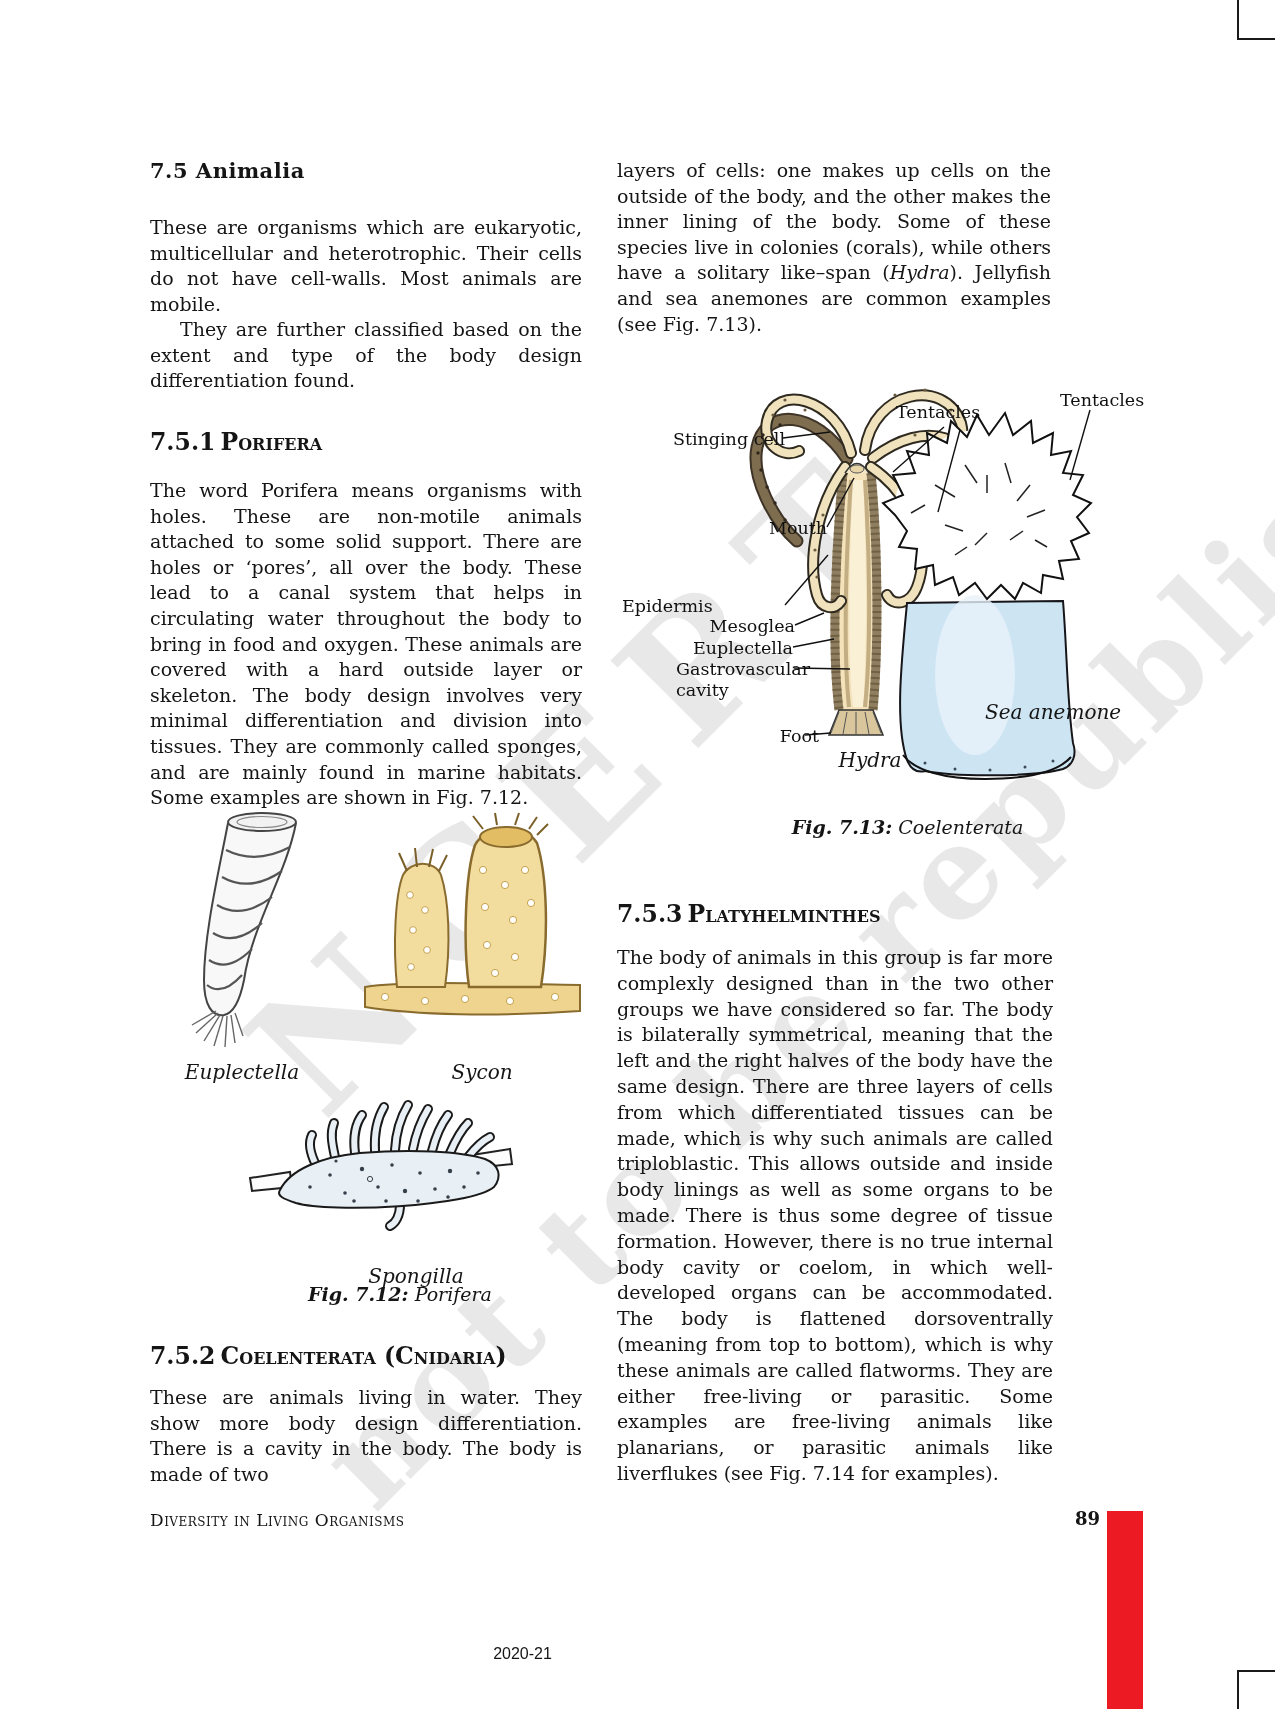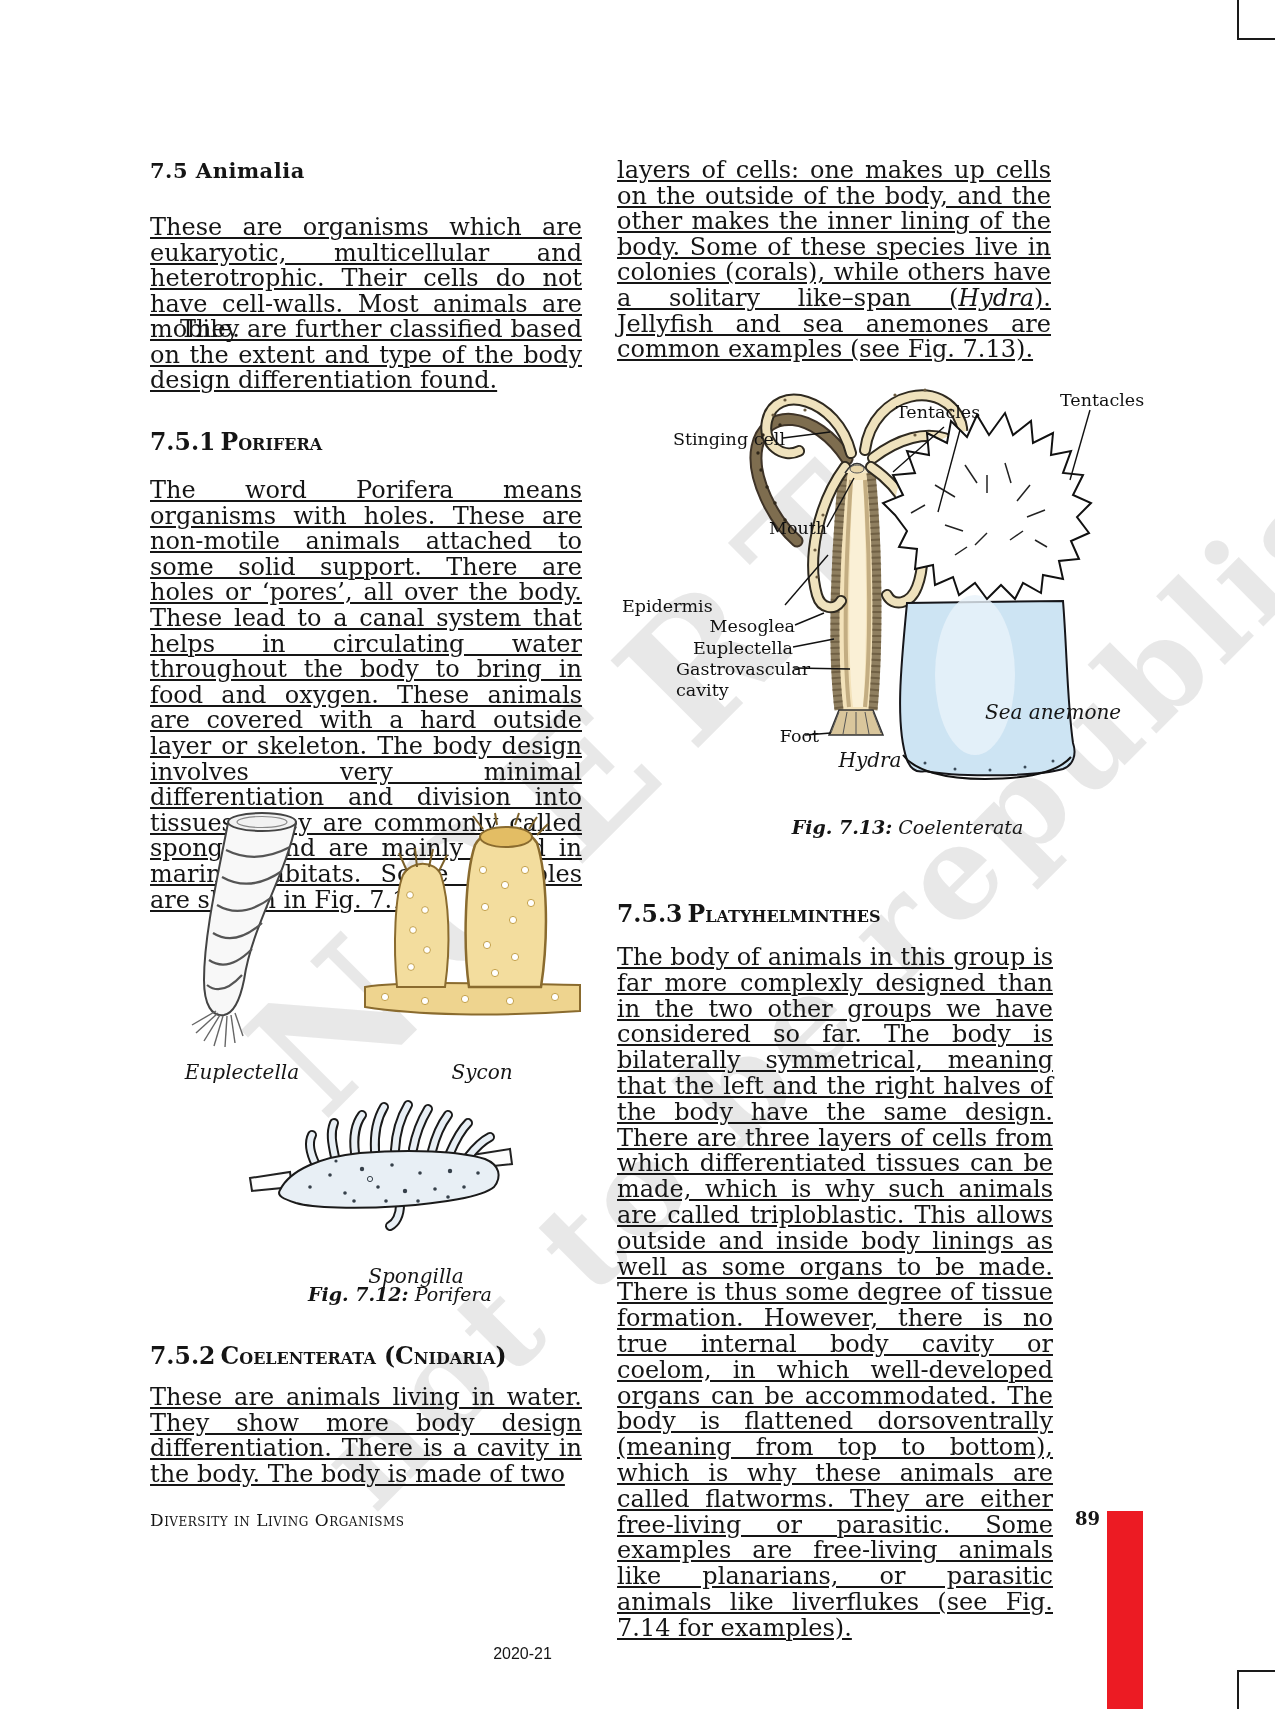--- a/index.html
+++ b/index.html
@@ -1,21 +1,21 @@
 <!DOCTYPE html>
 <html><head>
 <meta charset="utf-8">
 <style>
   html,body{margin:0;padding:0;background:#ffffff;}
   .page{position:relative;width:1275px;height:1709px;background:#fff;overflow:hidden;
         font-family:"DejaVu Serif","Liberation Serif",serif;color:#151515;}
   .abs{position:absolute;z-index:2;}
   .wm{position:absolute;z-index:1;font-family:"DejaVu Serif",serif;font-weight:bold;
       color:#c7c7c7;opacity:.40;transform-origin:0 0;transform:rotate(-45deg);white-space:nowrap;}
-  .body-text{font-size:24px;line-height:25.6px;text-align:justify;text-decoration:underline;}
+  .body-text{font-size:19px;line-height:25.6px;text-align:justify;}
   .indent{text-indent:30px;}
   .title{font-size:21px;font-weight:bold;letter-spacing:.5px;}
   .h-num{font-size:23.5px;font-weight:bold;}
   .h-name{font-size:23.5px;font-weight:bold;font-variant:small-caps;}
   .fig-label{font-size:20px;font-style:italic;text-align:center;}
   .dlabel{font-size:17.5px;color:#101010;line-height:21px;}
   .caption{font-size:19px;text-align:center;}
   .cap-b{font-weight:bold;font-style:italic;}
   .cap-i{font-style:italic;}
   .footer-left{font-size:17px;font-variant:small-caps;letter-spacing:.5px;}

